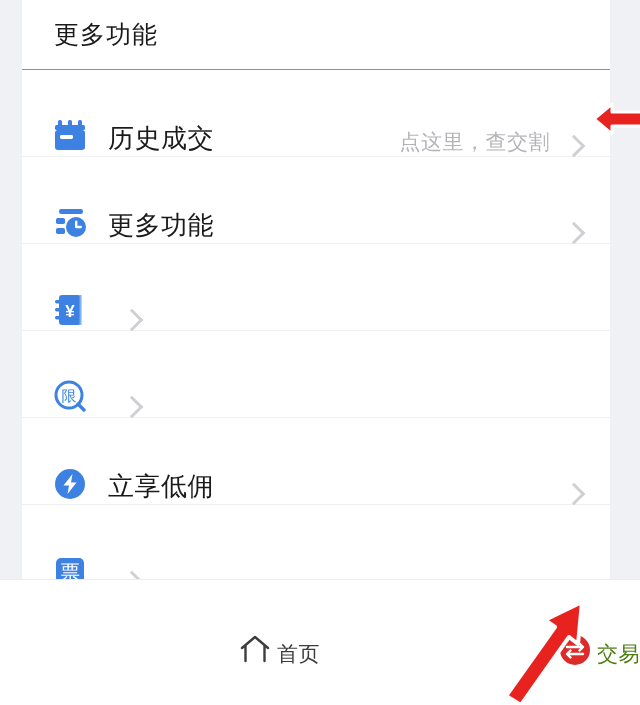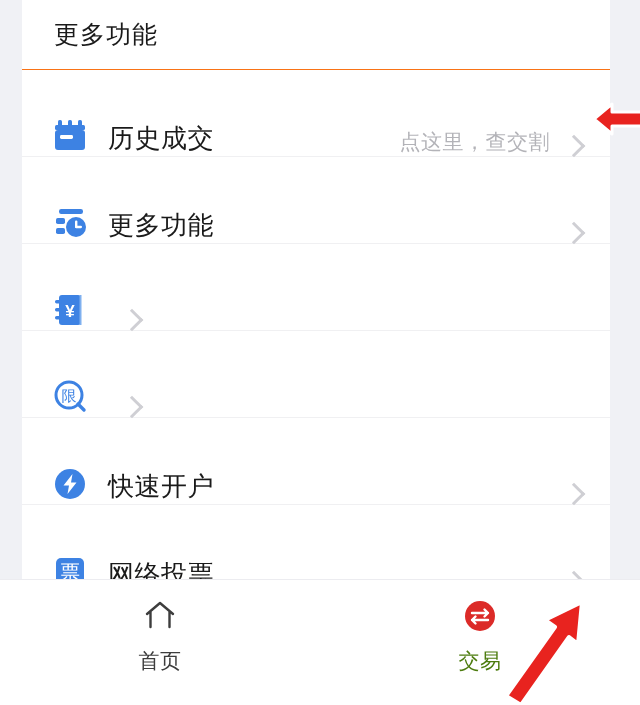--- a/index.html
+++ b/index.html
@@ -75,23 +75,24 @@
   }
   
   .tabbar{
     position:absolute;left:0;bottom:0;width:640px;height:125px;
     background:#ffffff;
     display:flex;
     border-top:1px solid #ececf0;
   }
   .tab{
     flex:1 1 0;
-    display:flex;flex-direction:column;align-items:center;
+    display:flex;flex-direction:row;align-items:center;
     padding-top:14px;
     box-sizing:border-box;
+    justify-content:flex-end;
   }
   .tab .tico{
     width:44px;height:44px;
     display:flex;align-items:center;justify-content:center;
   }
   .tab .tlabel{
     margin-top:9px;
     font-size:21px;
     color:#3d3d3d;
     letter-spacing:.5px;
@@ -171,32 +172,31 @@
       <span class="chev"></span>
     </div>
 
     <div class="row">
       <span class="ico">
         <svg width="38" height="38" viewBox="0 0 38 38">
           <circle cx="19" cy="19" r="15" fill="#3d82e3"></circle>
           <path d="M21.5 9 L12.5 20.5 L18 20.5 L16.5 29 L25.5 17.5 L20 17.5 Z" fill="#ffffff"></path>
         </svg>
       </span>
-      <span class="label">快速开户</span>
+      <span class="label">立享低佣</span>
       <span class="chev"></span>
     </div>
 
     <div class="row">
       <span class="ico">
         <svg width="38" height="38" viewBox="0 0 38 38">
           <rect x="5" y="5" width="28" height="28" rx="5" fill="#3d82e3"></rect>
           <text x="19" y="26" font-size="20" font-family="'Liberation Sans',sans-serif" fill="#ffffff" text-anchor="middle">票</text>
         </svg>
       </span>
-      <span class="label">网络投票</span>
       <span class="hint"></span>
       <span class="chev"></span>
     </div>
 
   </div>
 
   <div class="tabbar">
 
     <div class="tab">
       <span class="tico">

